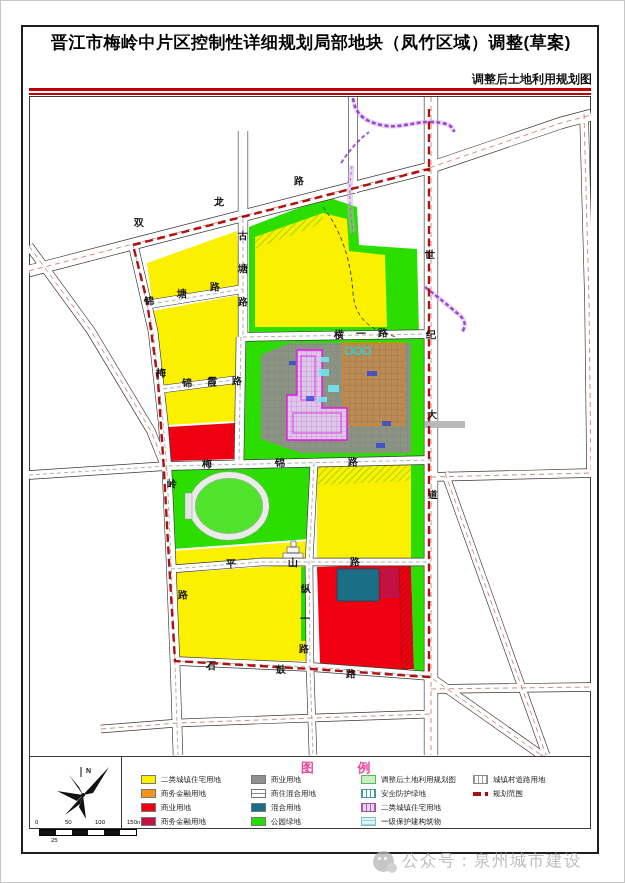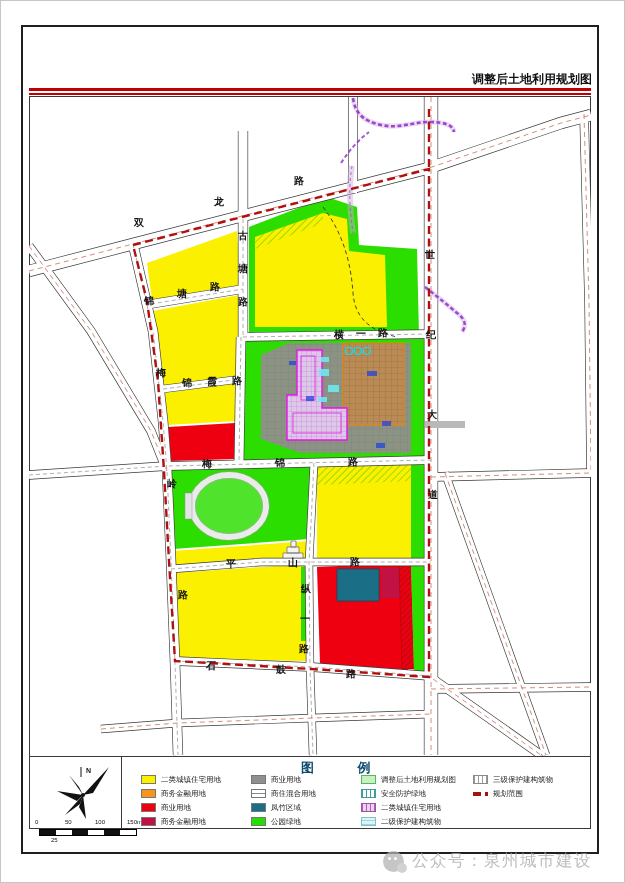--- a/index.html
+++ b/index.html
@@ -18,21 +18,21 @@
   .legend-divider-v{position:absolute;left:120px;top:755px;width:0;height:73px;border-left:1px solid #3A3A3A;}
   svg.mapsvg{position:absolute;left:28px;top:95px;}
   svg .rc{fill:none;stroke:#3A3A3A;}
   svg .rf{fill:none;stroke:#FFFFFF;}
   svg .dash-gray{fill:none;stroke:#9A9A9A;stroke-width:.8;stroke-dasharray:4,3;}
   svg .dash-red{fill:none;stroke:#C8705A;stroke-width:.8;stroke-dasharray:5,4;}
   svg text.road-label{font-family:"Liberation Sans",sans-serif;font-size:10px;font-weight:600;
         fill:#141414;text-anchor:middle;}
   
   .legend-title{position:absolute;left:300px;top:758px;font-size:13px;font-weight:bold;
-        color:#0c4a6e;letter-spacing:20px;white-space:nowrap;}
+        color:#ec4899;letter-spacing:20px;white-space:nowrap;}
   .li{position:absolute;height:10px;}
   .sw{position:absolute;left:0;top:0;width:15px;height:9px;border:.5px solid #777;box-sizing:border-box;}
   .li .lab{position:absolute;left:20px;top:1px;font-size:7.5px;color:#222;white-space:nowrap;line-height:8px;}
   .sw-yellow{background:#FAF000;}
   .sw-orange{background:#F7941D;}
   .sw-red{background:#EE0011;}
   .sw-crimson{background:#C21244;}
   .sw-gray{background:#8F8F8F;}
   .sw-road{background:linear-gradient(#fff 40%,#888 40%,#888 58%,#fff 58%);}
   .sw-teal{background:#1A6E86;}
@@ -46,32 +46,33 @@
         height:3.5px;top:3px;border:none;}
   
   .scale-ticks{position:absolute;left:34px;top:818px;width:108px;height:8px;font-size:6px;color:#111;}
   .scale-ticks span{position:absolute;top:0;}
   .scale-bar{position:absolute;left:38px;top:828px;width:96px;height:5px;border:.5px solid #000;
         box-sizing:content-box;display:flex;}
   .scale-bar i{display:block;height:100%;width:16px;}
   .sb-b{background:#111;} .sb-w{background:#fff;}
   .scale-sub{position:absolute;left:50px;top:836px;font-size:6px;color:#111;}
   
-  .watermark{position:absolute;left:382px;top:849px;display:flex;align-items:center;opacity:.75;text-align:center;}
+  .watermark{position:absolute;left:372px;top:849px;display:flex;align-items:center;opacity:.75;text-align:center;}
   .wx-icon{position:relative;width:21px;height:21px;background:#B3B3B3;border-radius:50%;margin-right:8px;}
   .wx-icon::before{content:"";position:absolute;left:5px;top:6px;width:3px;height:3px;border-radius:50%;background:#fff;}
   .wx-icon::after{content:"";position:absolute;left:11px;top:6px;width:3px;height:3px;border-radius:50%;background:#fff;}
   .wx-sub{position:absolute;right:-3px;bottom:-1px;width:10px;height:10px;background:#C4C4C4;border-radius:50%;}
   .watermark .wm-text{font-size:16.5px;color:#A8A8A8;letter-spacing:1.5px;white-space:nowrap;}
 </style>
 </head>
 <body>
 
 <div class="page">
   <div class="sheet-frame"></div>
+  <div class="page-title">晋江市梅岭中片区控制性详细规划局部地块（凤竹区域）调整(草案)</div>
   <div class="page-subtitle">调整后土地利用规划图</div>
   <div class="red-rule-1"></div>
   <div class="red-rule-2"></div>
   <div class="map-frame"></div>
 
   <svg class="mapsvg" width="562" height="660" viewBox="28 95 562 660">
     <defs>
       <pattern id="gridG" width="7" height="7" patternUnits="userSpaceOnUse">
         <path d="M7,0 L0,0 L0,7" fill="none" stroke="#5A6E88" stroke-width=".5" opacity=".6"></path>
       </pattern>
@@ -317,47 +318,47 @@
   <div class="li" style="left:250px;top:774px;">
     <span class="sw sw-gray"></span>
     <span class="lab">商业用地</span>
     </div>
   <div class="li" style="left:250px;top:788px;">
     <span class="sw sw-road"></span>
     <span class="lab">商住混合用地</span>
     </div>
   <div class="li" style="left:250px;top:802px;">
     <span class="sw sw-teal"></span>
-    <span class="lab">凤竹区域</span>
+    <span class="lab">混合用地</span>
     </div>
   <div class="li" style="left:250px;top:816px;">
     <span class="sw sw-green"></span>
     <span class="lab">公园绿地</span>
     </div>
 
   <div class="li" style="left:360px;top:774px;">
     <span class="sw sw-lightgreen"></span>
     <span class="lab">调整后土地利用规划图</span>
     </div>
   <div class="li" style="left:360px;top:788px;">
     <span class="sw sw-safety"></span>
     <span class="lab">安全防护绿地</span>
     </div>
   <div class="li" style="left:360px;top:802px;">
     <span class="sw sw-protect1"></span>
     <span class="lab">二类城镇住宅用地</span>
     </div>
   <div class="li" style="left:360px;top:816px;">
     <span class="sw sw-protect2"></span>
-    <span class="lab">二级保护建构筑物</span>
+    <span class="lab">一级保护建构筑物</span>
     </div>
 
   <div class="li" style="left:472px;top:774px;">
     <span class="sw sw-protect3"></span>
-    <span class="lab">三级保护建构筑物</span>
+    <span class="lab">城镇村道路用地</span>
     </div>
   <div class="li" style="left:472px;top:788px;">
     <span class="sw sw-boundary"></span>
     <span class="lab">规划范围</span>
     </div>
 
   <div class="watermark">
     <span class="wx-icon">
         <span class="wx-sub"></span>
       </span>

